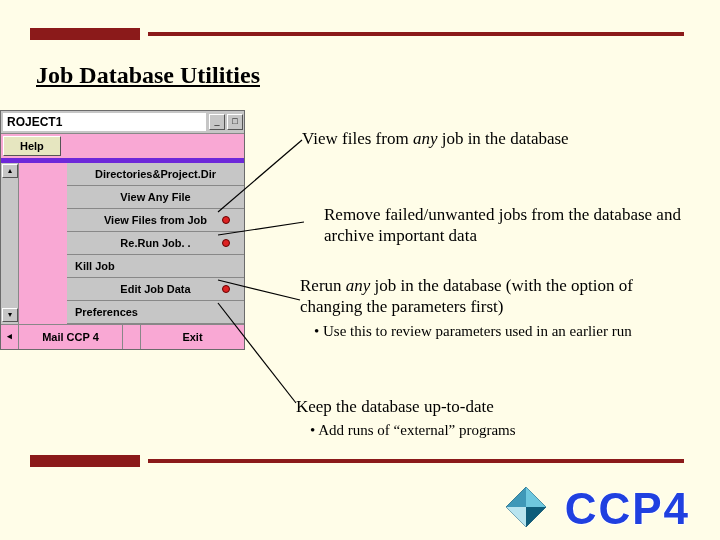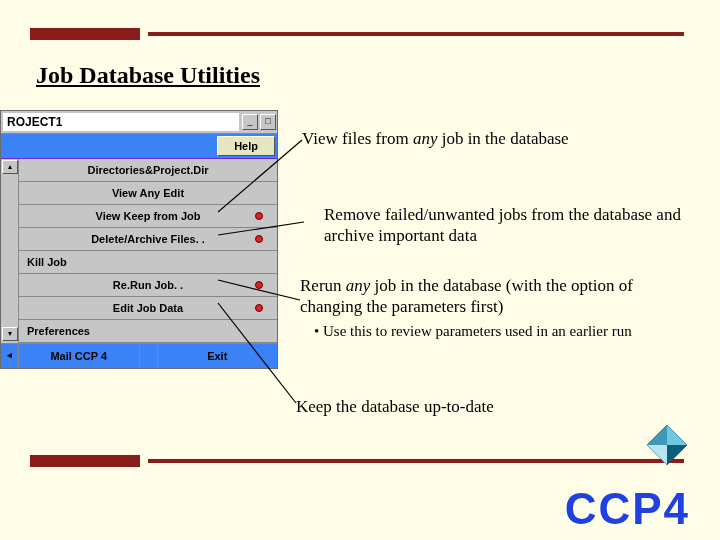--- a/index.html
+++ b/index.html
@@ -27,22 +27,22 @@
     top: 62px;
     font-size: 24px;
     text-decoration: underline;
   }
 
   
   .menu {
     position: absolute;
     left: 0;
     top: 110px;
-    width: 278px;
-    background: #3b82f6;
+    width: 245px;
+    background: #f9a8d4;
     border: 1px solid #6b6b6b;
     font-family: Verdana, Arial, sans-serif;
     font-size: 11px;
   }
   .titlebar {
     display: flex;
     align-items: center;
     background: #c6c6c6;
     border-bottom: 1px solid #888;
   }
@@ -61,23 +61,23 @@
     margin: 2px 1px;
     background: #c6c6c6;
     border: 1px solid #fff;
     border-right-color: #555; border-bottom-color: #555;
     font-size: 9px;
     text-align: center;
     line-height: 13px;
   }
   .help-row {
     display: flex;
-    justify-content: flex-end;
+    justify-content: flex-start;
     padding: 2px;
-    border-bottom: 1px solid #6d28d9;
+    border-bottom: 5px solid #6d28d9;
   }
   .help-btn {
     background: #e6e6c0;
     border: 1px solid #fff;
     border-right-color: #555; border-bottom-color: #555;
     padding: 3px 16px;
     font-weight: bold;
     font-size: 11px;
   }
   .menu-body {
@@ -100,20 +100,21 @@
   .scroll-col .bottom { position:absolute; bottom:1px; }
   .menu-items { flex: 1; }
   .menu-item {
     padding: 5px 8px;
     text-align: center;
     font-weight: bold;
     border-bottom: 1px solid #888;
     background: #c6c6c6;
     position: relative;
     cursor: pointer;
+    margin-left: 48px;
   }
   .menu-item.left { text-align: left; padding-left: 8px; }
   .menu-item .sub {
     position: absolute; right: 6px; top: 50%; transform: translateY(-50%);
     font-size: 9px; color:#444;
   }
   .menu-foot {
     display: flex;
     border-top: 1px solid #888;
   }
@@ -156,23 +157,22 @@
     width: 720px; height: 540px;
     pointer-events: none;
   }
 
   
   .logo {
     position: absolute;
     right: 30px;
     bottom: 6px;
     display: flex;
-    align-items: flex-end;
+    align-items: flex-start;
     gap: 16px;
-    flex-direction: column;
   }
   .logo svg.diamond { width: 46px; height: 46px; }
   .logo-text {
     font-family: "Arial Black", Arial, sans-serif;
     font-size: 44px;
     font-weight: 900;
     color: #2040e0;
     letter-spacing: 2px;
     text-shadow: 1px 0 #fff, -1px 0 #fff, 0 1px #fff;
   }
@@ -196,34 +196,30 @@
   <div class="help-row">
     <div class="help-btn">Help</div>
   </div>
   <div class="menu-body">
     <div class="scroll-col">
       <div class="scroll-arrow">▴</div>
       <div class="scroll-arrow bottom">▾</div>
     </div>
     <div class="menu-items">
       <div class="menu-item">Directories&amp;Project.Dir</div>
-      <div class="menu-item">View Any Edit</div>
+      <div class="menu-item">View Any File</div>
       <div class="menu-item">
-        <span>View Keep from Job</span>
+        <span>View Files from Job</span>
         <span class="dot" style="right:14px; top:7px;"></span>
       </div>
-      <div class="menu-item">
-        <span>Delete/Archive Files. .</span>
-        <span class="dot" style="right:14px; top:7px;"></span>
-      </div>
-      <div class="menu-item left">Kill Job</div>
       <div class="menu-item">
         <span>Re.Run Job. .</span>
         <span class="dot" style="right:14px; top:7px;"></span>
       </div>
+      <div class="menu-item left">Kill Job</div>
       <div class="menu-item">
         <span>Edit Job Data</span>
         <span class="dot" style="right:14px; top:7px;"></span>
       </div>
       <div class="menu-item left">Preferences</div>
     </div>
   </div>
   <div class="menu-foot">
     <div class="cell narrow">◂</div>
     <div class="cell">Mail CCP 4</div>
@@ -242,20 +238,21 @@
 <div class="note" style="left:302px; top:128px;">
   <span>View files from </span><em>any</em><span> job in the database</span>
 </div>
 <div class="note" style="left:324px; top:204px;">Remove failed/unwanted jobs from the database and archive important data</div>
 <div class="note" style="left:300px; top:275px;">
   <span>Rerun </span><em>any</em><span> job in the database (with the option of changing the parameters first)</span>
   <div class="sub-note">• Use this to review parameters used in an earlier run</div>
 </div>
 <div class="note" style="left:296px; top:396px;">
   <span>Keep the database up-to-date</span>
+  <div class="sub-note">• Add runs of “external” programs</div>
 </div>
 
 <div class="logo">
   <svg class="diamond" viewBox="0 0 60 60">
     <polygon points="30,4 56,30 30,56 4,30" fill="#2fa7c7" stroke="#0b3b55" stroke-width="1"></polygon>
     <polygon points="30,4 56,30 30,30" fill="#6fc8df"></polygon>
     <polygon points="30,4 4,30 30,30" fill="#3f98b8"></polygon>
     <polygon points="30,56 56,30 30,30" fill="#0e5d7a"></polygon>
     <polygon points="30,56 4,30 30,30" fill="#b8e4ef"></polygon>
   </svg>

